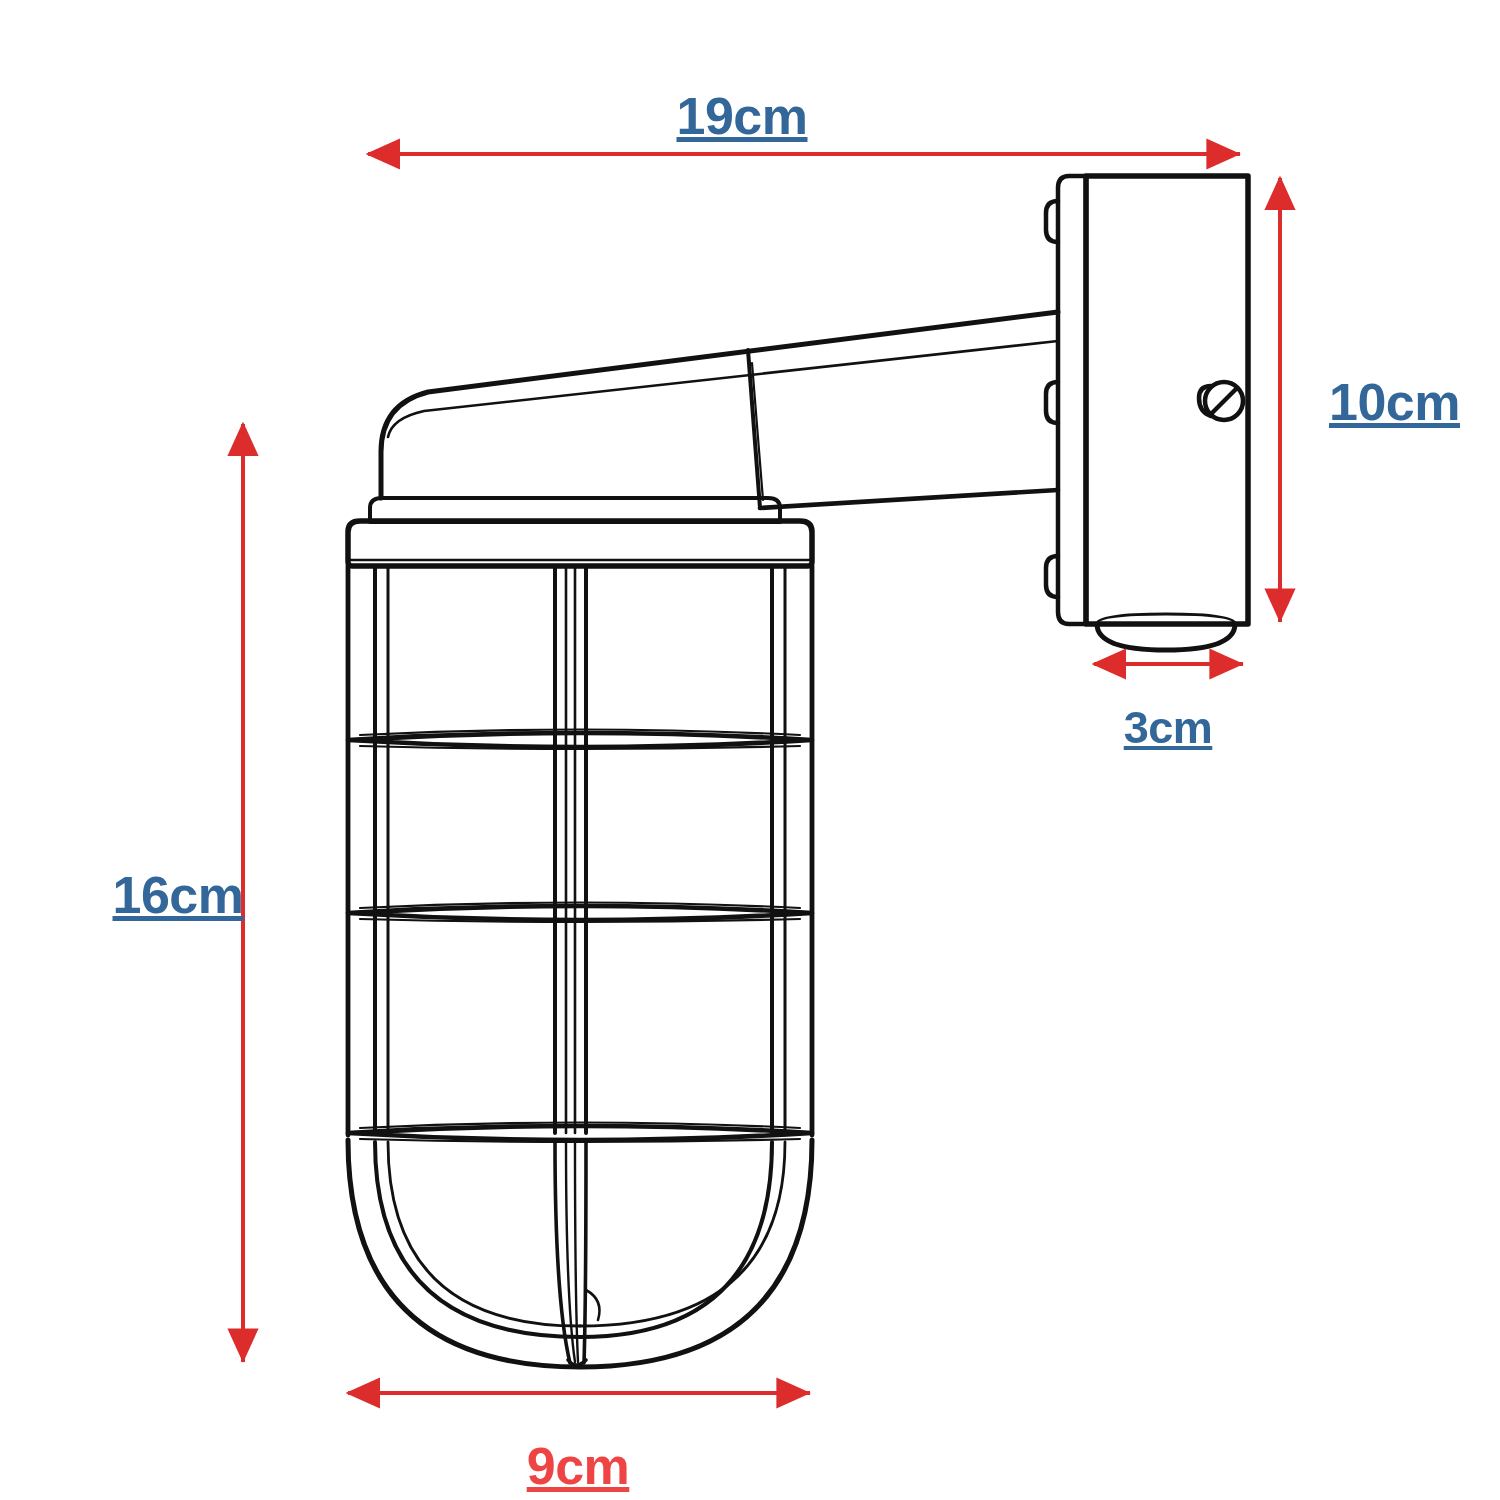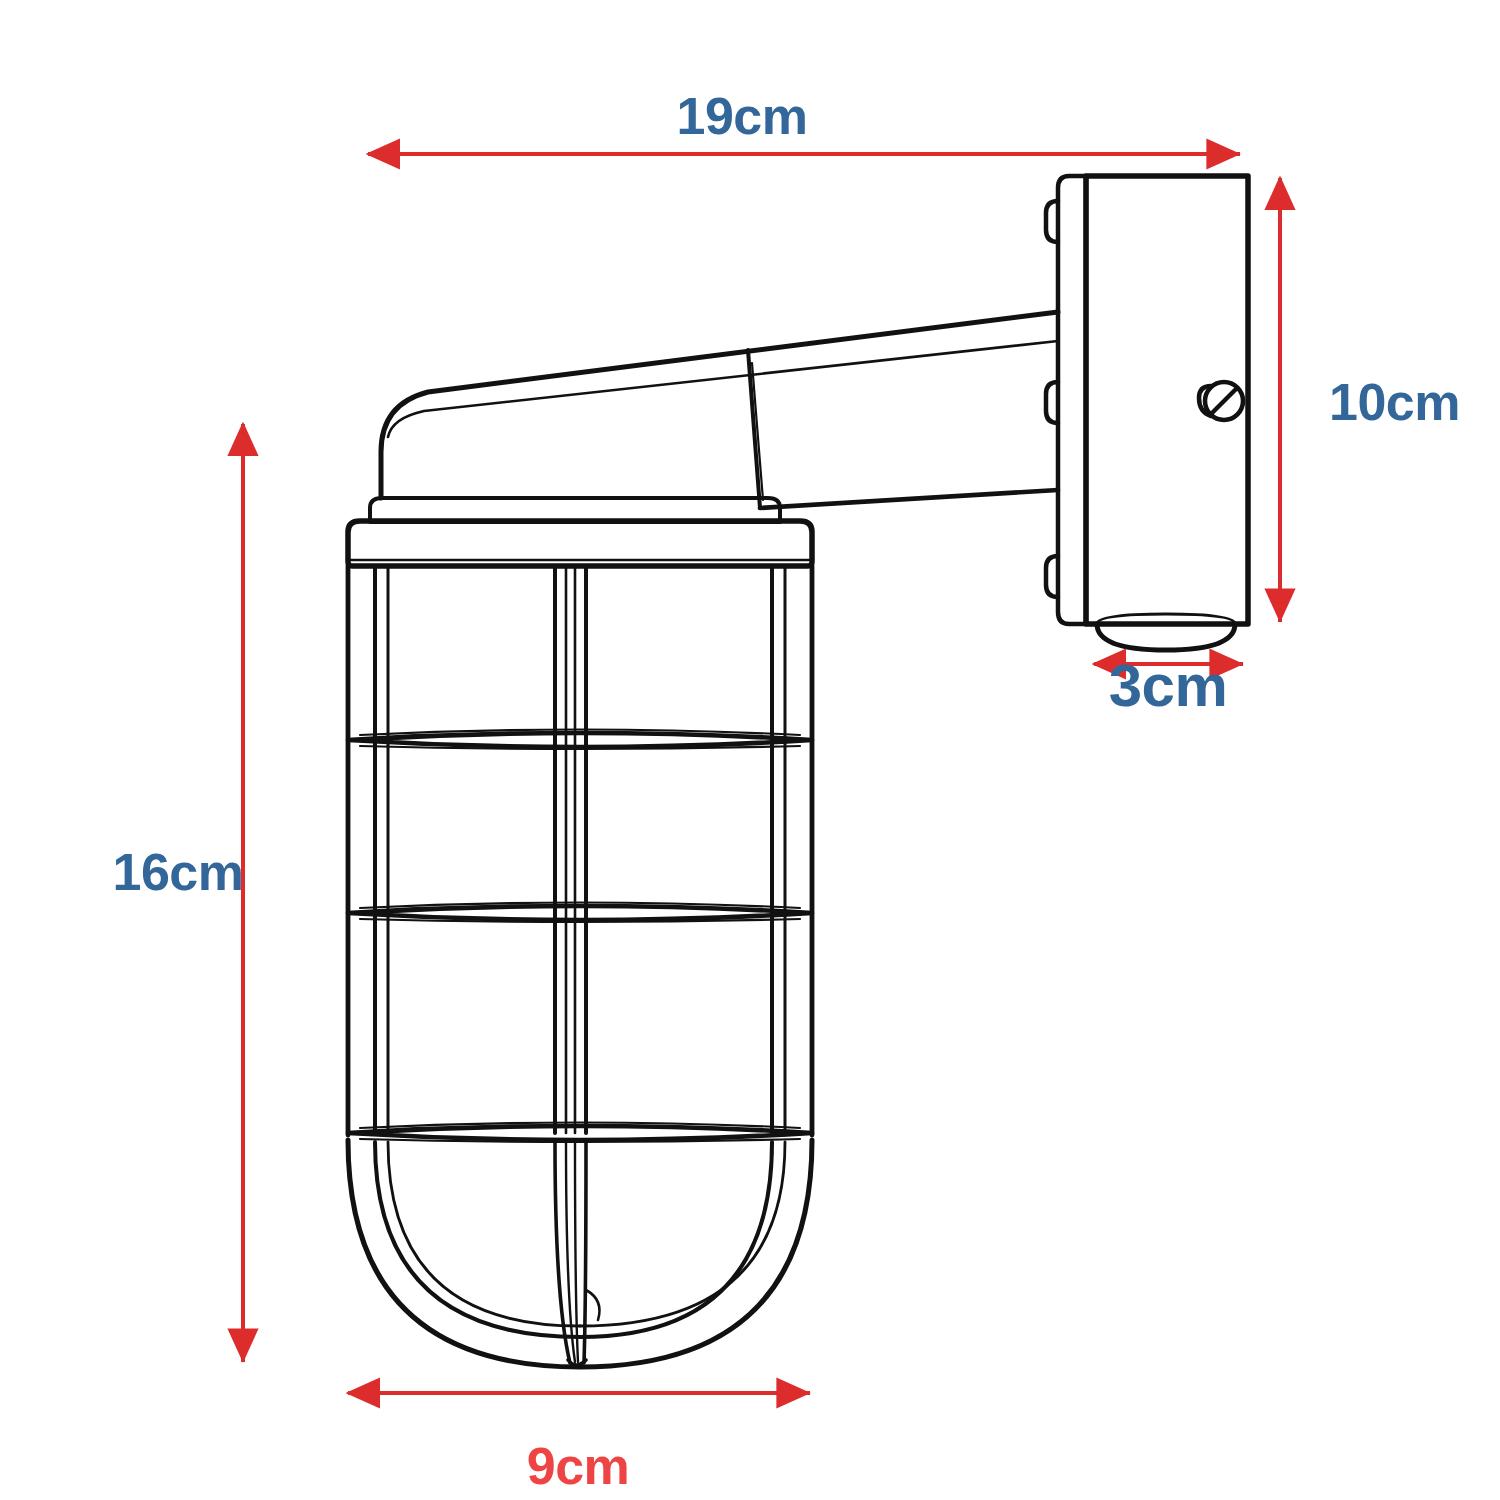--- a/index.html
+++ b/index.html
@@ -25,42 +25,43 @@
     width: 1500px;
     height: 1500px;
   }
   .dim-label {
     position: absolute;
     font-family: "Liberation Sans", sans-serif;
     font-weight: bold;
     letter-spacing: -0.5px;
     white-space: nowrap;
     user-select: none;
+    text-decoration: underline;
   }
   #label-19cm {
     left: 742px;
     top: 86px;
     font-size: 52px;
     transform: translateX(-50%);
   }
   #label-10cm {
     left: 1306px;
     top: 372px;
     font-size: 52px;
     margin-left: 23px;
   }
   #label-3cm  {
     left: 1168px;
-    top: 651px;
-    font-size: 60px;
+    top: 702px;
+    font-size: 45px;
     transform: translateX(-50%);
   }
   #label-16cm {
     left: 178px;
-    top: 842px;
+    top: 865px;
     font-size: 52px;
     transform: translateX(-50%);
   }
   #label-9cm  {
     left: 578px;
     top: 1436px;
     font-size: 52px;
     transform: translateX(-50%);
   }
 </style>

